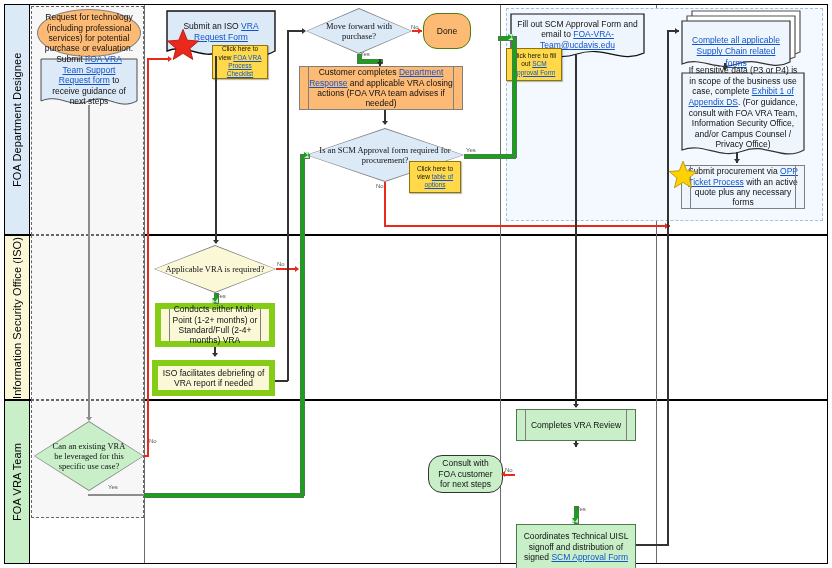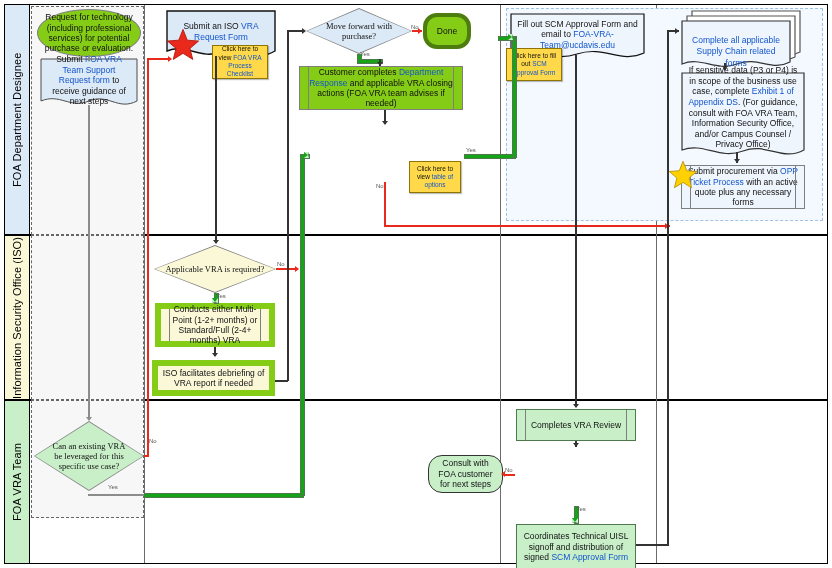--- a/index.html
+++ b/index.html
@@ -45,21 +45,21 @@
   .node{
     position:absolute;
     box-sizing:border-box;
     display:flex;align-items:center;justify-content:center;
     text-align:center;
     font-size:8.5px;
     line-height:1.22;
     color:#111;
     padding:2px 4px;
   }
-  .blue{background:#84cc16;border:1px solid #7f7f7f;}
+  .blue{background:#fdba74;border:1px solid #7f7f7f;}
   .yellow{background:#fbf8d8;border:6px solid #84cc16;}
   .green{background:#c9efc9;border:1px solid #4d7a4d;}
 
   .proc{}
   .proc .bars{position:absolute;top:0;bottom:0;width:0;border-left:1px solid #7f7f7f;}
   .proc .bl{left:8px;} .proc .br{right:8px;}
 
   .term{border-radius:14px;}
   .oval{border-radius:50%;}
 
@@ -97,21 +97,21 @@
     box-sizing:border-box;
     font-size:6.5px;
     line-height:1.28;
     text-align:center;
     color:#111;
     padding:2px 2px;
     display:flex;align-items:center;justify-content:center;
     box-shadow:1px 1px 1px rgba(0,0,0,.25);
   }
 
-  a, .lnk{color:#1155cc;margin-top:20px;}
+  a, .lnk{color:#1155cc;text-decoration:underline;margin-top:20px;}
 
   
   .ln{position:absolute;background:#333;}
   .ln.red{background:#e8291c;}
   .ln.green{background:#17a317;}
   .ln.grey{background:#8c8c8c;}
   .arw{position:absolute;width:0;height:0;}
   .arw.down{border-left:3px solid transparent;border-right:3px solid transparent;border-top:4.5px solid #333;}
   .arw.right{border-top:3px solid transparent;border-bottom:3px solid transparent;border-left:4.5px solid #333;}
   .arw.left{border-top:3px solid transparent;border-bottom:3px solid transparent;border-right:4.5px solid #333;}
@@ -194,32 +194,37 @@
       <span>Click here to view </span><span class="lnk">FOA VRA Process Checklist</span>
     </span>
   </div>
 
   <div class="diamond-wrap" style="left:306px;top:8px;width:106px;height:46px;">
     <div class="dia-border"></div>
     <div class="dia-fill" style="background:#dce9f7;"></div>
     <div class="dlabel">Move forward with purchase?</div>
   </div>
 
-  <div class="node blue term" style="left:423px;top:13px;width:48px;height:36px;border:4px solid #4d7c0f;">
+  <div class="node blue term" style="left:423px;top:13px;width:48px;height:36px;border:1px solid #4d7c0f;">
     <span>Done</span>
   </div>
 
   <div class="node blue proc" style="left:299px;top:66px;width:164px;height:44px;">
     <div class="bars bl"></div>
     <div class="bars br"></div>
     <span>
       <span>Customer completes </span><span class="lnk">Department Response</span><span> and applicable VRA closing actions (FOA VRA team advises if needed)</span>
     </span>
   </div>
 
+  <div class="diamond-wrap" style="left:306px;top:128px;width:158px;height:54px;">
+    <div class="dia-border"></div>
+    <div class="dia-fill" style="background:#dce9f7;"></div>
+    <div class="dlabel">Is an SCM Approval form required for procurement?</div>
+  </div>
 
   <div class="note" style="left:409px;top:161px;width:52px;height:32px;">
     <span>
       <span>Click here to view </span><span class="lnk">table of options</span>
     </span>
   </div>
 
   <div class="docshape" style="left:510px;top:13px;width:135px;height:50px;">
     <svg width="135" height="50" viewBox="0 0 135 50">
       <path d="M1,1 H134 V40 C110,51 95,32 67,41 C39,50 25,32 1,40 Z" fill="#eef5fd" stroke="#111" stroke-width="1.2"></path>

